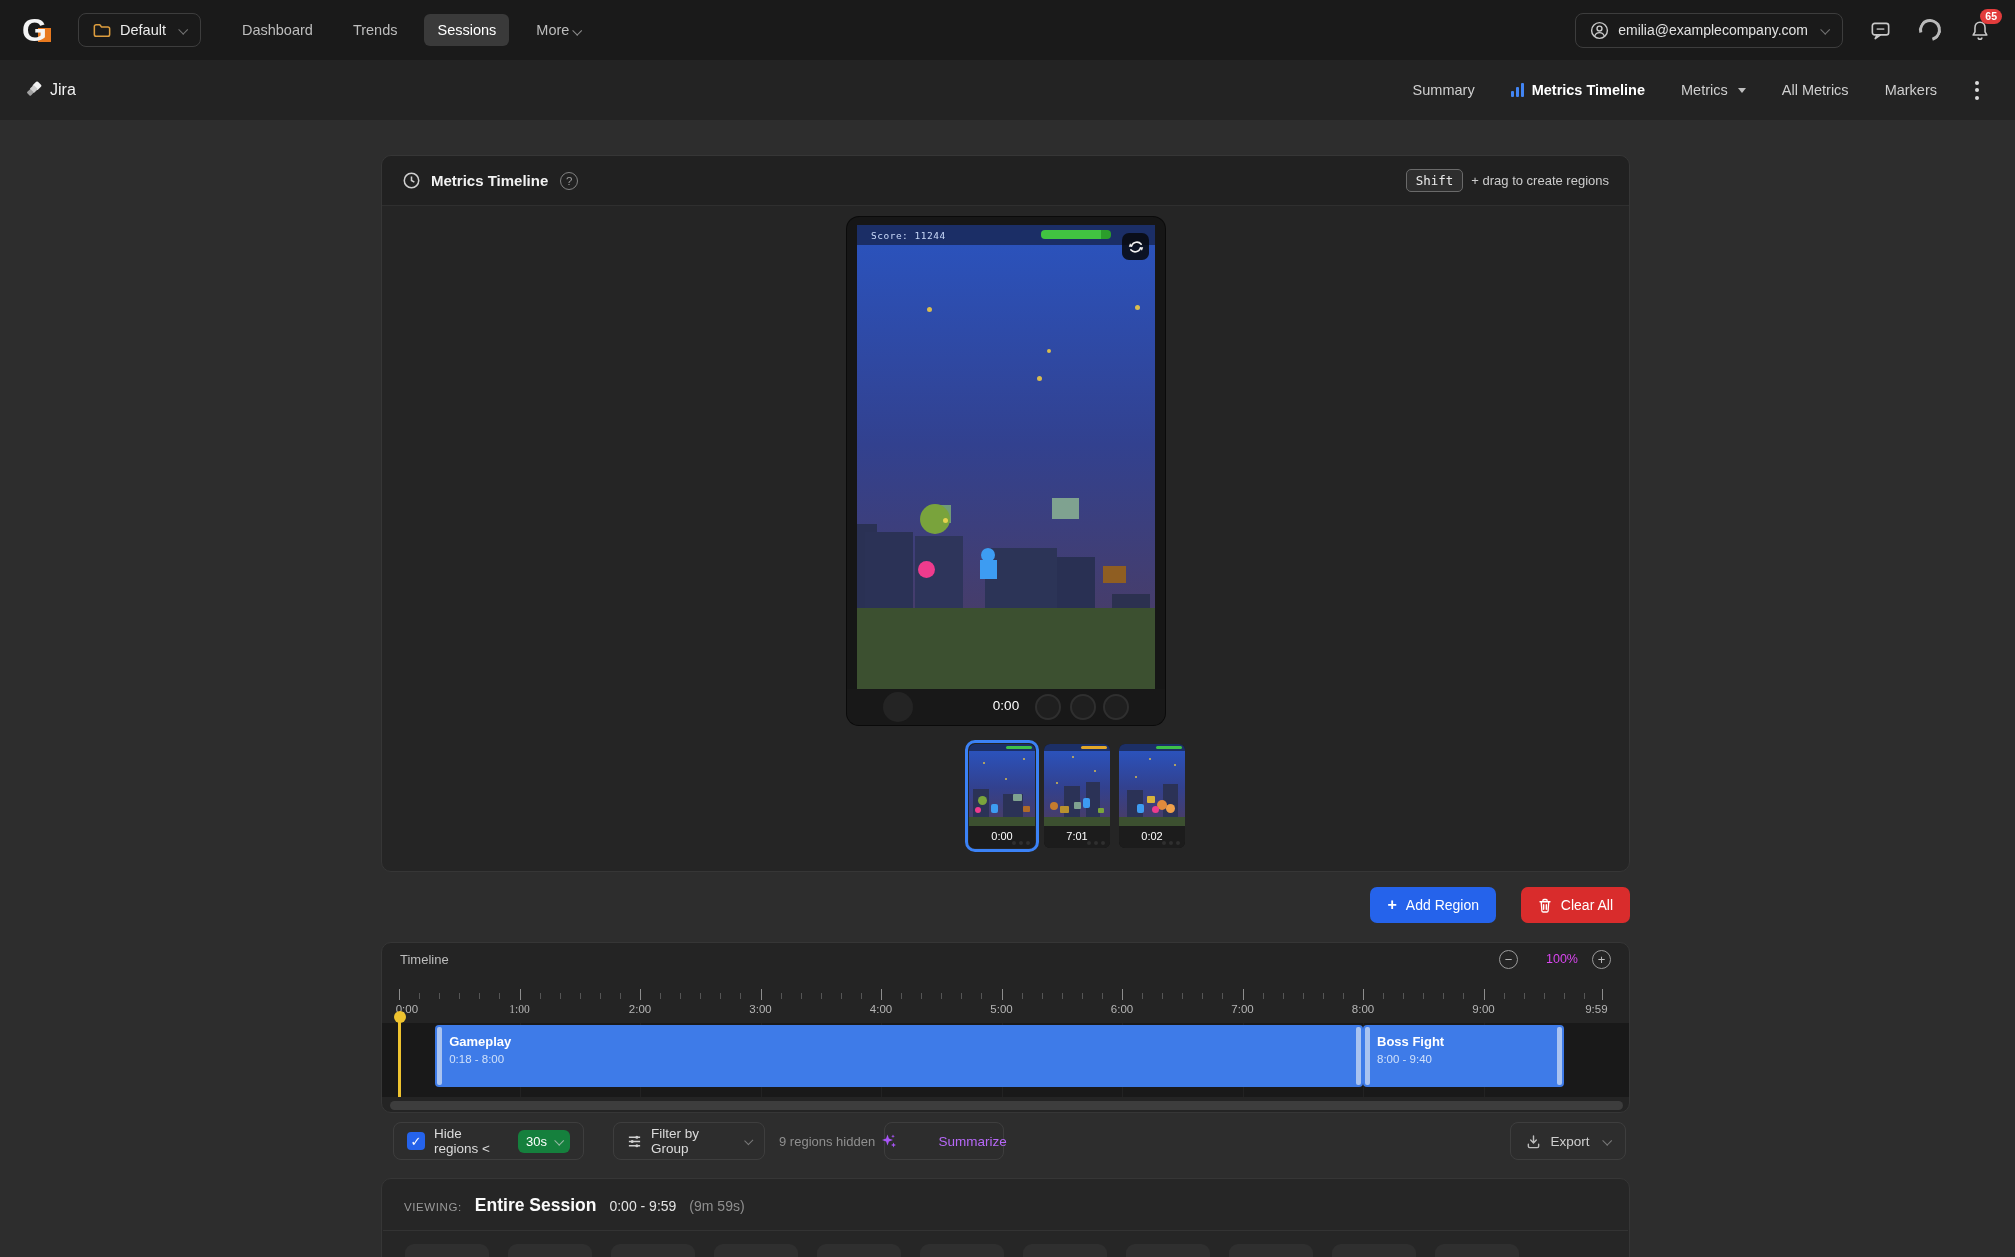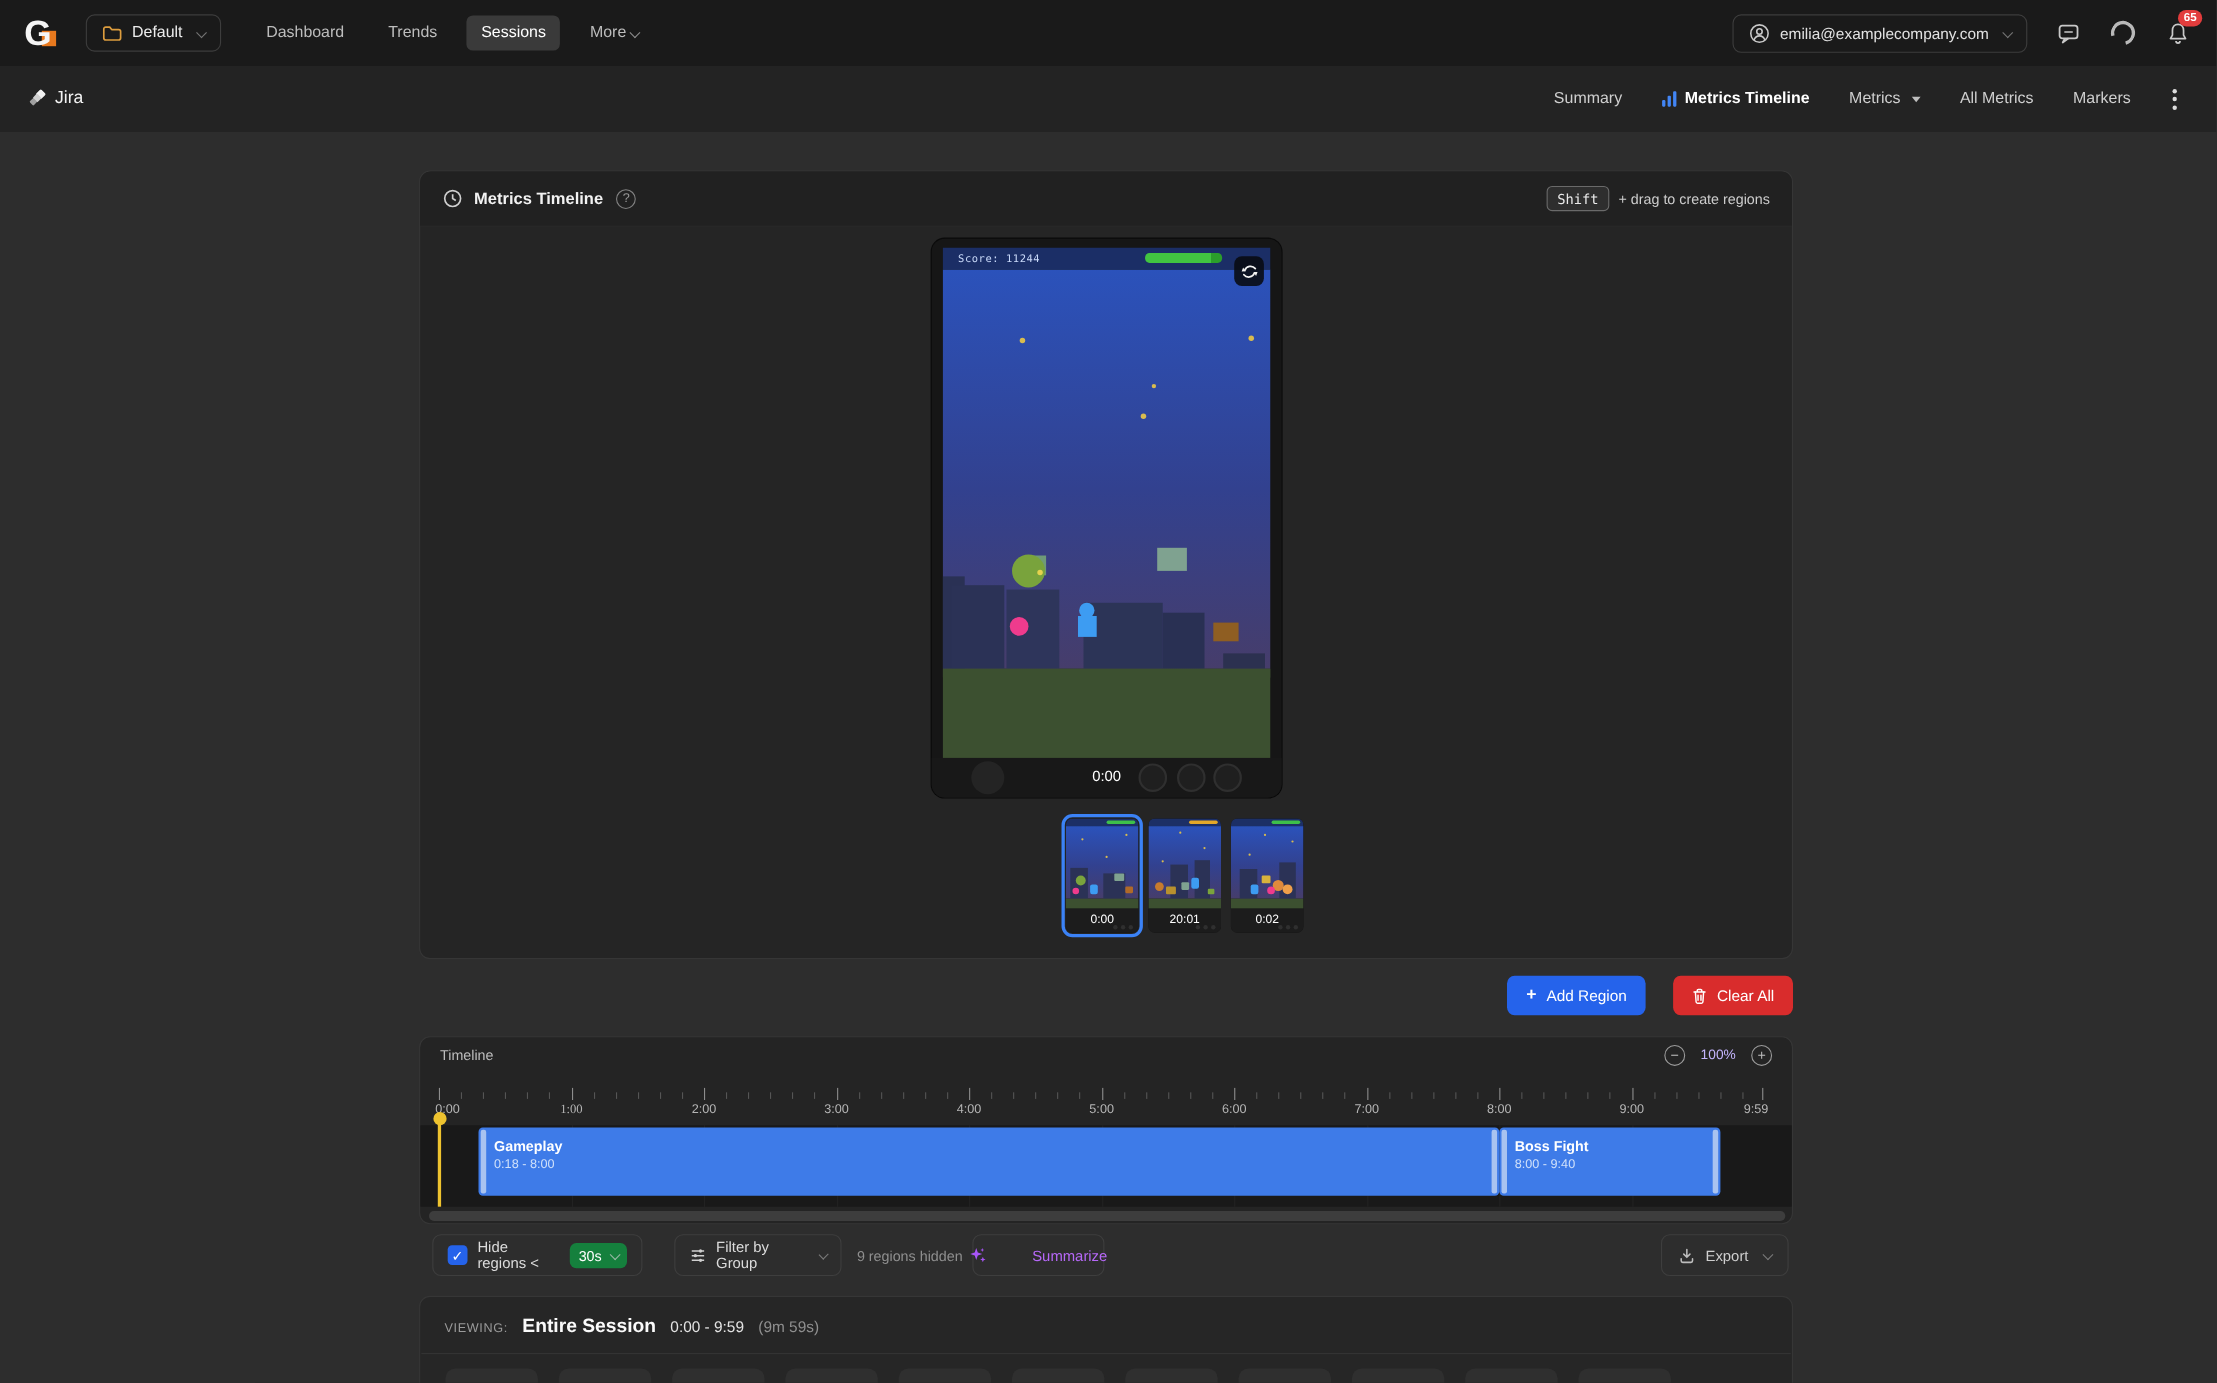--- a/index.html
+++ b/index.html
@@ -131,21 +131,21 @@
   .plus-g { font-size:16px; font-weight:bold; }
 
   
   .tl-panel { position:absolute; left:381px; top:942px; width:1249px; height:171px;
               background:#242424; border:1px solid #363636; border-radius:10px; overflow:hidden; }
   .tl-head { position:absolute; left:0; top:0; width:100%; height:32px; display:flex; align-items:center; padding:0 18px; }
   .tl-title { font-size:13px; color:#bdbdbd; }
   .tl-zoom { margin-left:auto; display:flex; align-items:center; gap:14px; color:#cfcfcf; }
   .zoom-circ { width:19px; height:19px; border:1.6px solid #9a9a9a; border-radius:50%; color:#bdbdbd;
                display:flex; align-items:center; justify-content:center; font-size:13px; line-height:1; }
-  .tl-zoom .pct { font-size:12.5px; color:#c4b5fd; }
+  .tl-zoom .pct { font-size:12.5px; color:#d946ef;margin-left:14px; }
   .ruler { position:absolute; left:17px; top:32px; width:1203px; height:48px; }
   .tick { position:absolute; width:1px; background:#555; top:18px; height:6px; }
   .tick.major { background:#8d8d8d; top:14px; height:11px; }
   .tick-label { position:absolute; top:28px; transform:translateX(-50%); font-size:11.5px; color:#b5b5b5; white-space:nowrap; }
   .track { position:absolute; left:0; top:80px; width:100%; height:74px; background:#191919; }
   .track-inner { position:absolute; left:17px; top:0; width:1203px; height:74px; }
   .gridline { position:absolute; top:0; bottom:0; width:1px; background:rgba(255,255,255,.04); }
   .region { position:absolute; top:2px; height:62px; background:#3e7be8; border-radius:4px; overflow:hidden; }
   .rg-handle { position:absolute; top:2px; bottom:2px; width:5px; border-radius:2px; background:#a9c3f0; }
   .rg-handle.l { left:2px; } .rg-handle.r { right:2px; }
@@ -372,21 +372,21 @@
           <div class="b b1"></div>
           <div class="b b2"></div>
           <div class="b b3"></div>
           <div class="b b4"></div>
           <div class="b b5"></div>
           <div class="mini-ground"></div>
           <div class="mini-top"></div>
           <div class="mini-prog" style="background:#e3a829"></div>
           <div class="mini-bottom"></div>
           <div class="mini-dots"></div>
-          <div class="mini-time">20:01</div>
+          <div class="mini-time">7:01</div>
         </div>
         <div class="thumb t2">
           <div class="mini-sky"></div>
           <div class="d d1"></div>
           <div class="d d2"></div>
           <div class="d d3"></div>
           <div class="mb mb1"></div>
           <div class="mb mb2"></div>
           <div class="b b1"></div>
           <div class="b b2"></div>

